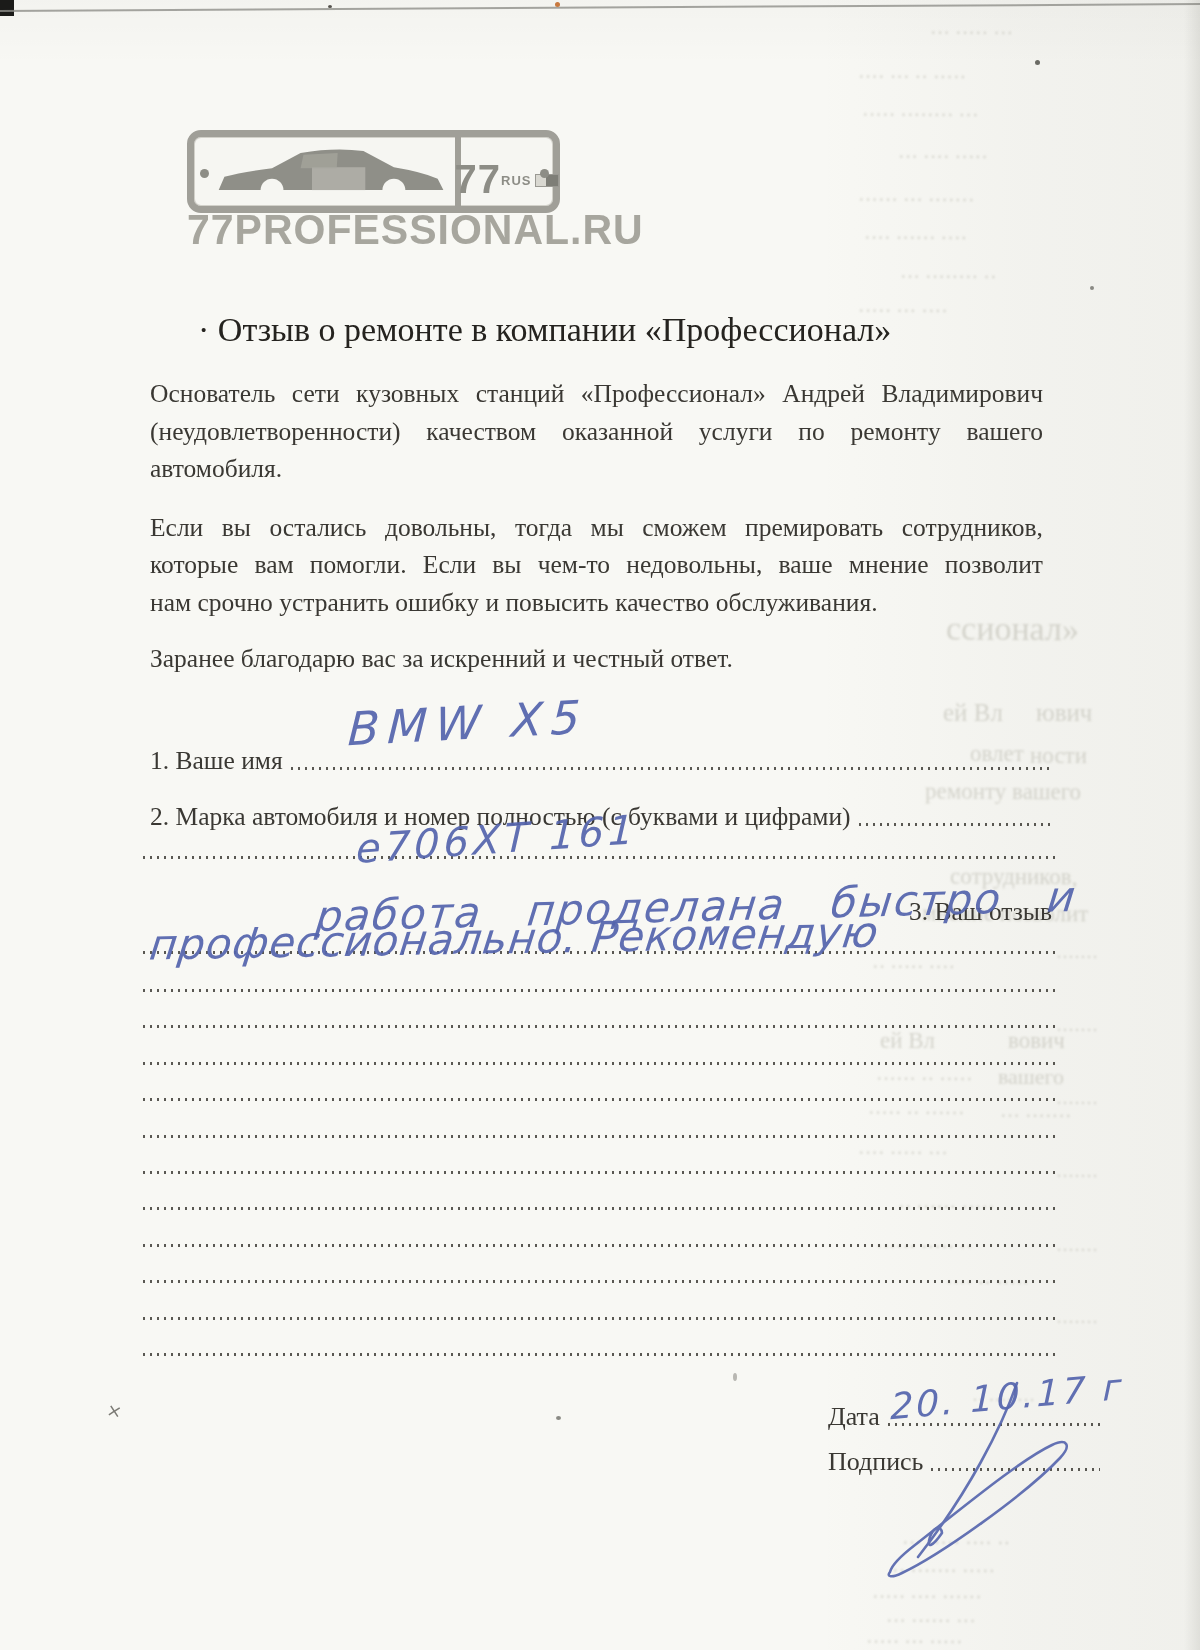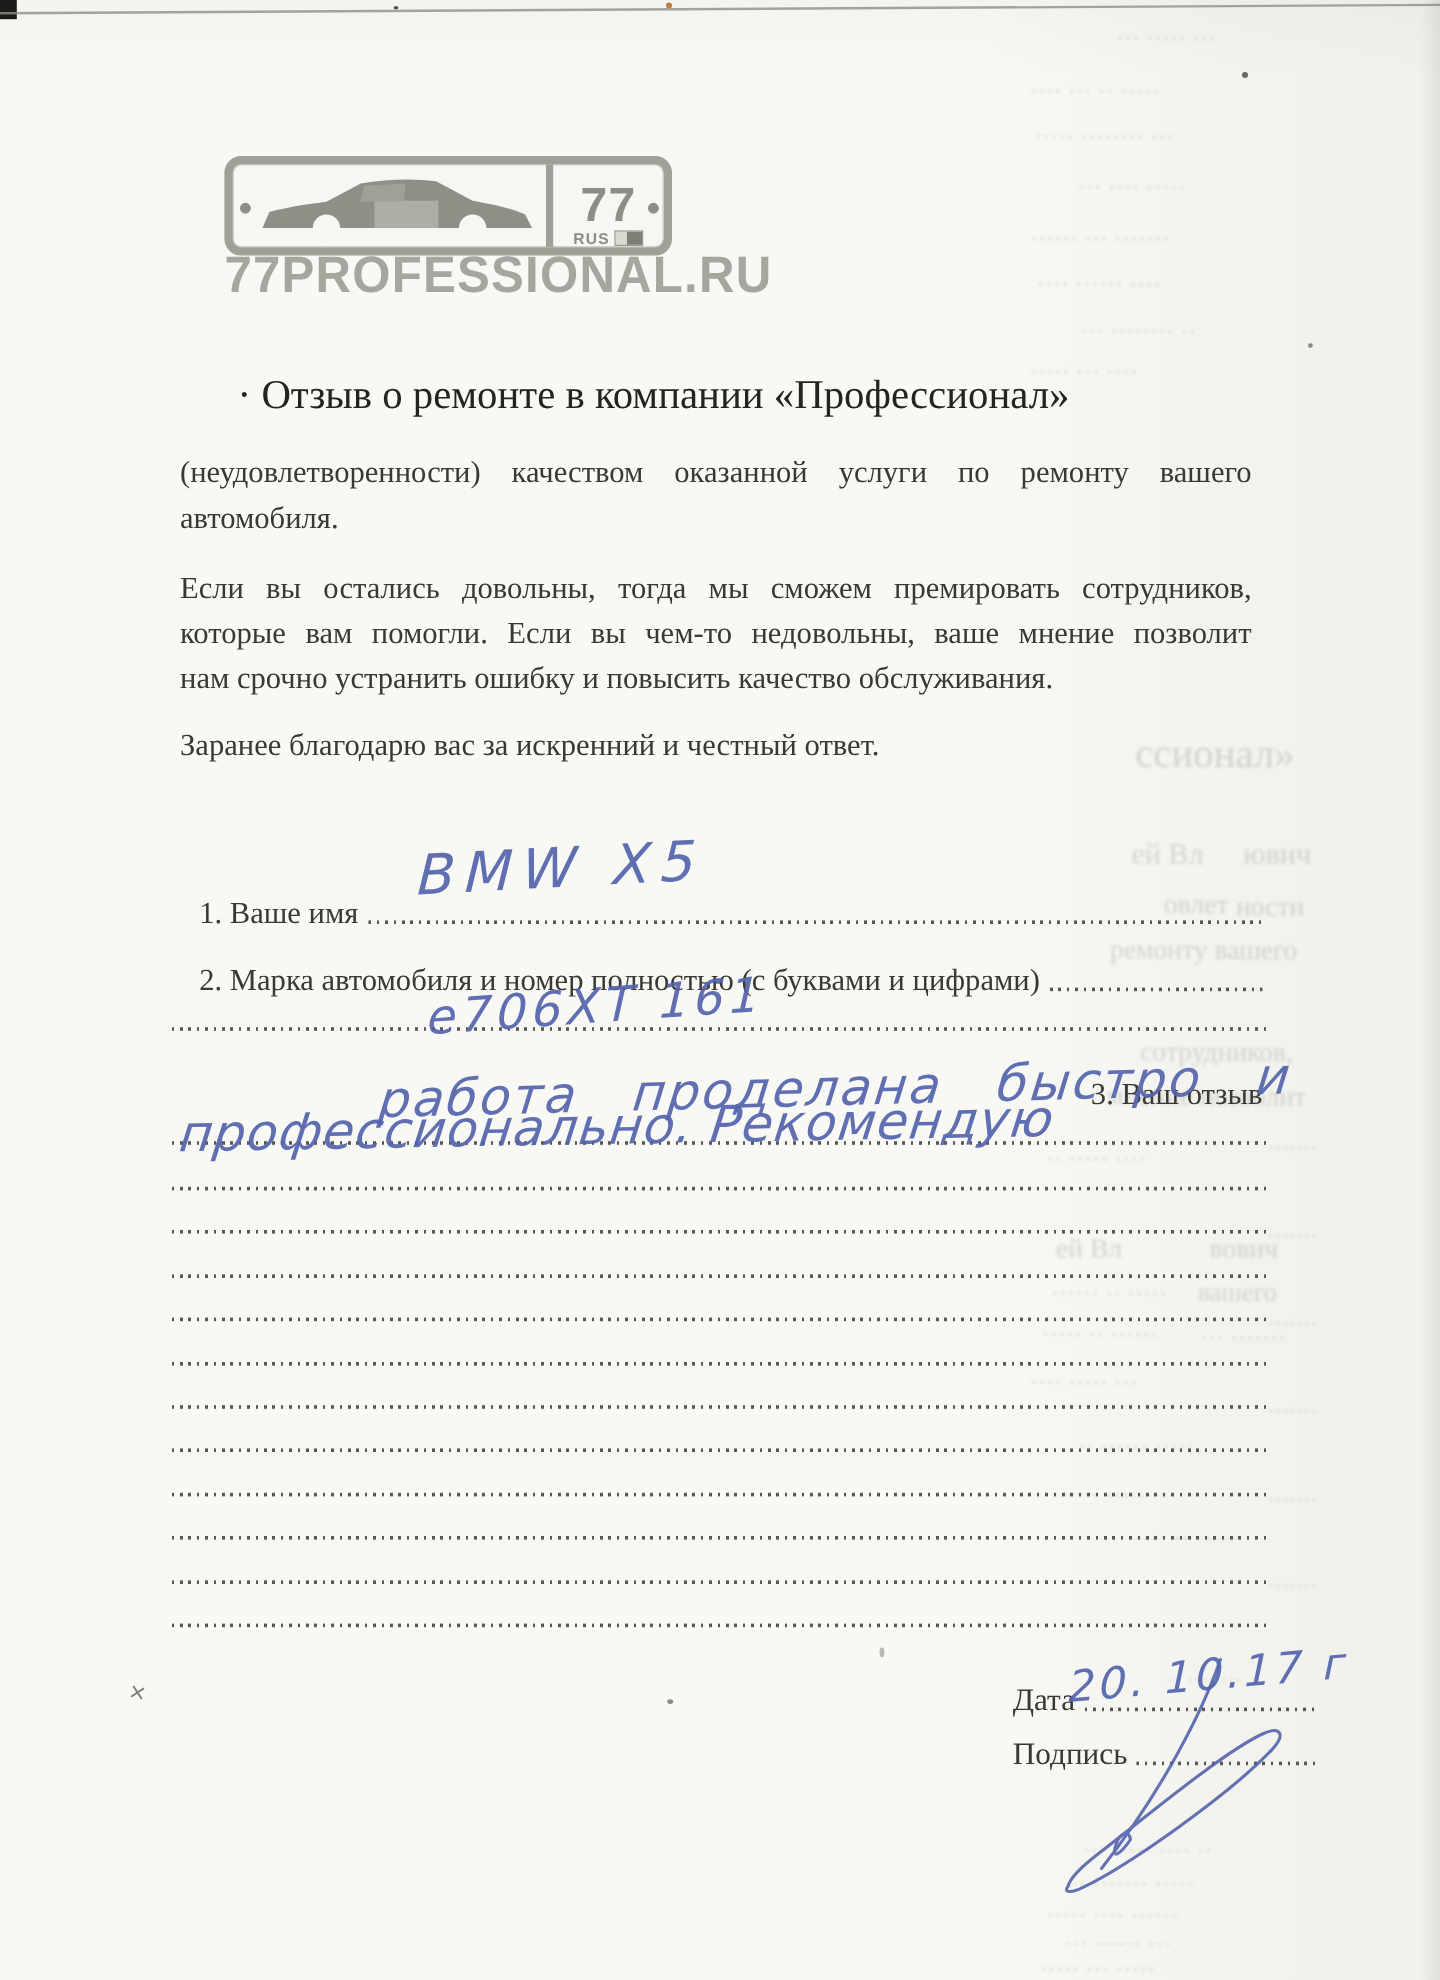--- a/index.html
+++ b/index.html
@@ -23,38 +23,38 @@
   
   .corner-black{left:0;top:0;width:14px;height:16px;background:#1b1b19;}
   .hairline{left:-2px;top:10px;width:1206px;height:2px;background:#8f8f89;transform:rotate(-0.33deg);transform-origin:left center;opacity:.8;}
   .edge-shade{right:0;top:0;width:16px;height:100%;background:linear-gradient(to right,rgba(0,0,0,0),rgba(100,100,90,0.12));}
   .speck{border-radius:50%;}
 
   
   .plate{left:187px;top:130px;width:373px;height:83px;border:7px solid var(--logo);border-radius:14px;
     box-sizing:border-box;display:flex;background:#f6f6f2;box-shadow:inset 0 0 0 1px #d2d1ca;}
   .plate-left{flex:1;position:relative;display:flex;align-items:center;justify-content:center;}
-  .plate-right{width:98px;border-left:6px solid var(--logo);box-sizing:border-box;display:flex;flex-direction:column;align-items:center;justify-content:center;padding-top:15px;}
+  .plate-right{width:98px;border-left:6px solid var(--logo);box-sizing:border-box;display:flex;flex-direction:row;align-items:center;justify-content:center;padding-top:15px;}
   .bolt{width:9px;height:9px;border-radius:50%;background:#8d8d86;position:absolute;top:32px;}
   .plate-num{font-family:"Liberation Sans",sans-serif;font-weight:bold;font-size:40px;line-height:36px;color:#8d8d86;letter-spacing:1px;}
   .plate-rus{display:flex;align-items:center;gap:4px;margin-top:2px;}
   .plate-rus b{font-family:"Liberation Sans",sans-serif;font-size:13px;color:#8d8d86;letter-spacing:1px;}
   .flag{width:22px;height:11px;background:linear-gradient(to right,#d9d8d1 0 45%,#7e7e77 45% 100%);border:1px solid #9a9993;}
   .site-name{left:187px;top:206px;width:376px;text-align:center;font-family:"Liberation Sans",sans-serif;
     font-weight:900;font-size:41px;letter-spacing:1px;color:#a7a69e;transform:scaleY(1.04);white-space:nowrap;}
 
   
   .doc-title{left:150px;top:311px;width:900px;font-size:34px;color:#25231f;white-space:nowrap;margin-left:48px;}
   .paras{left:150px;top:375px;width:893px;font-size:25.5px;line-height:37.6px;color:var(--ink);}
   .para-line{text-align:justify;text-align-last:justify;}
   .para-line.last{text-align-last:left;}
   .para+.para{margin-top:21px;}
   .para:last-child{margin-top:18px;}
   .field-row{display:flex;align-items:flex-end;position:absolute;}
-  .field-row .label{font-size:25.5px;color:var(--ink);white-space:nowrap;margin-left:16px;}
+  .field-row .label{font-size:25.5px;color:var(--ink);white-space:nowrap;}
   .field-row .dots{flex:1;height:3px;margin:0 0 6px 8px;background-image:repeating-linear-gradient(to right,rgba(62,60,54,0.85) 0 2.2px,transparent 2.2px 7px);}
   .dotted-abs{position:absolute;height:3px;background-image:repeating-linear-gradient(to right,rgba(62,60,54,0.85) 0 2.2px,transparent 2.2px 7px);}
 
   
   .pen{position:absolute;font-family:"DejaVu Sans",cursive,sans-serif;font-style:italic;color:var(--pen);white-space:nowrap;opacity:.92;}
   .pen-name{font-size:46px;letter-spacing:8px;transform:rotate(-3deg) skewX(-6deg);}
   .pen-plate{font-size:40px;letter-spacing:4px;transform:rotate(-4deg) skewX(-6deg);}
   .pen-rev1{font-size:42px;letter-spacing:2px;word-spacing:30px;transform:rotate(-1.5deg) skewX(-8deg);}
   .pen-rev2{font-size:42px;letter-spacing:1px;transform:rotate(-1deg) skewX(-8deg);}
   .pen-date{font-size:36px;letter-spacing:3px;transform:rotate(-5deg) skewX(-6deg);}
@@ -140,20 +140,21 @@
     </span>
     <span class="bolt" style="right:4px;"></span>
   </div>
 </div>
 <div class="abs site-name">77PROFESSIONAL.RU</div>
 
 <div class="abs doc-title">· Отзыв о ремонте в компании «Профессионал»</div>
 
 <div class="abs paras">
     <div class="para">
+      <div class="para-line">Основатель сети кузовных станций «Профессионал» Андрей Владимирович</div>
       <div class="para-line">(неудовлетворенности) качеством оказанной услуги по ремонту вашего</div>
       <div class="para-line last">автомобиля.</div>
     </div>
     <div class="para">
       <div class="para-line">Если вы остались довольны, тогда мы сможем премировать сотрудников,</div>
       <div class="para-line">которые вам помогли. Если вы чем-то недовольны, ваше мнение позволит</div>
       <div class="para-line last">нам срочно устранить ошибку и повысить качество обслуживания.</div>
     </div>
     <div class="para">
       <div class="para-line last">Заранее благодарю вас за искренний и честный ответ.</div>

